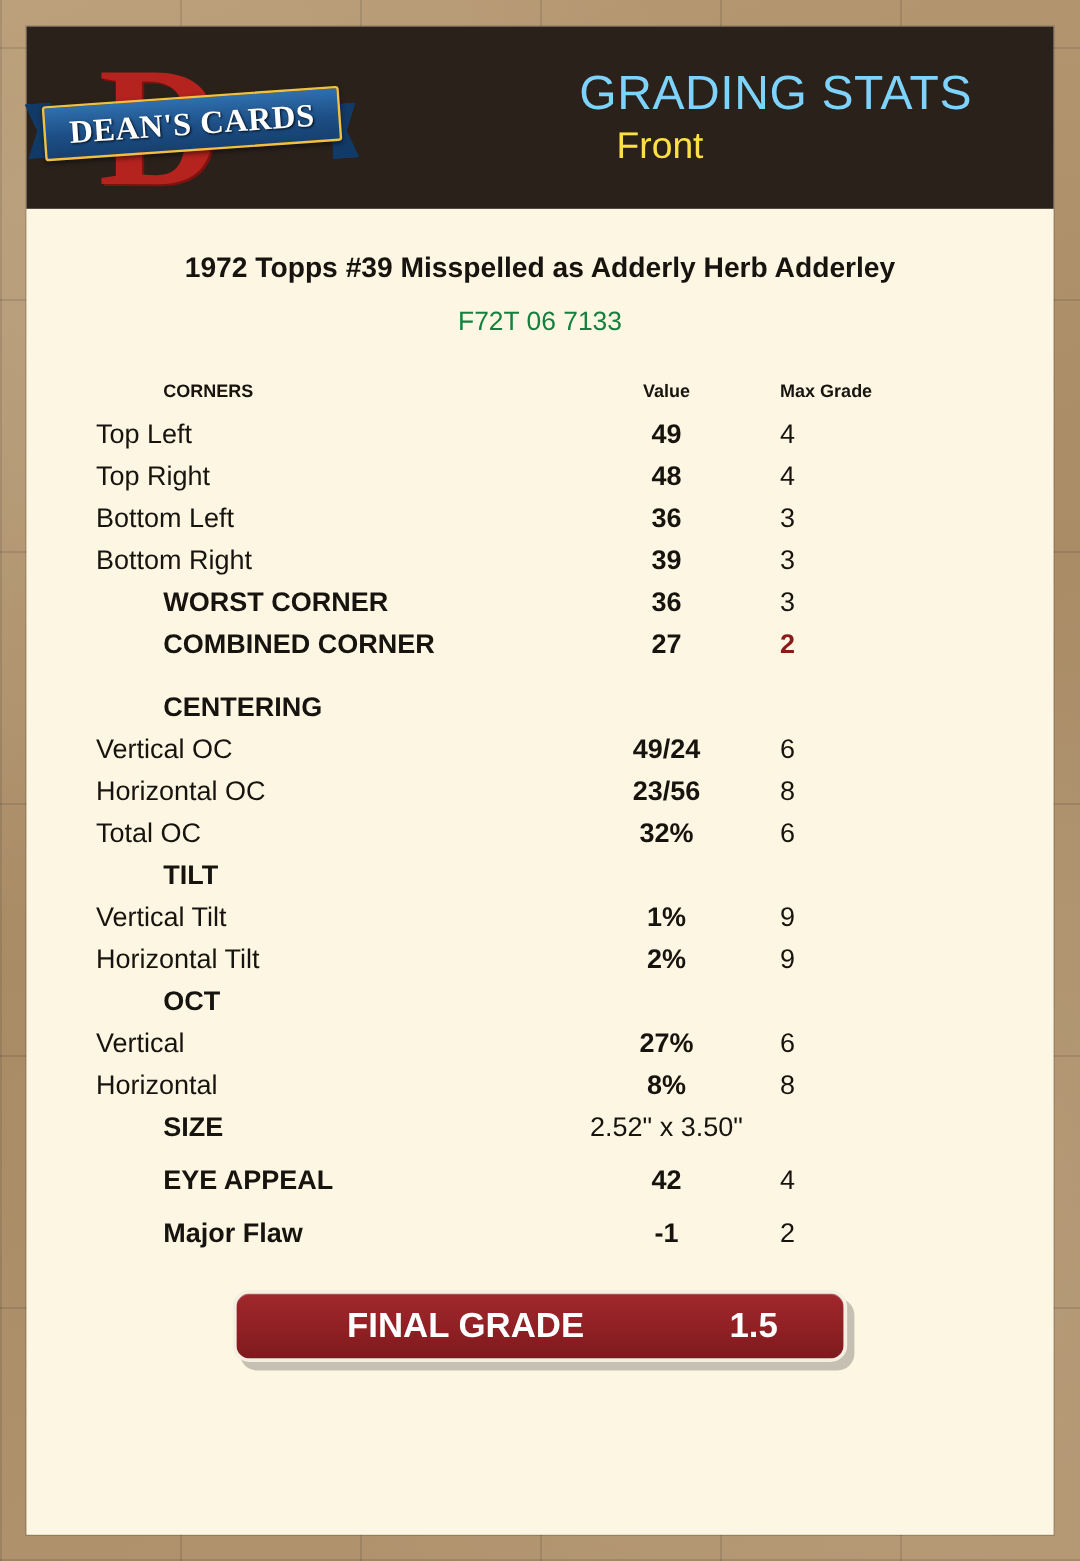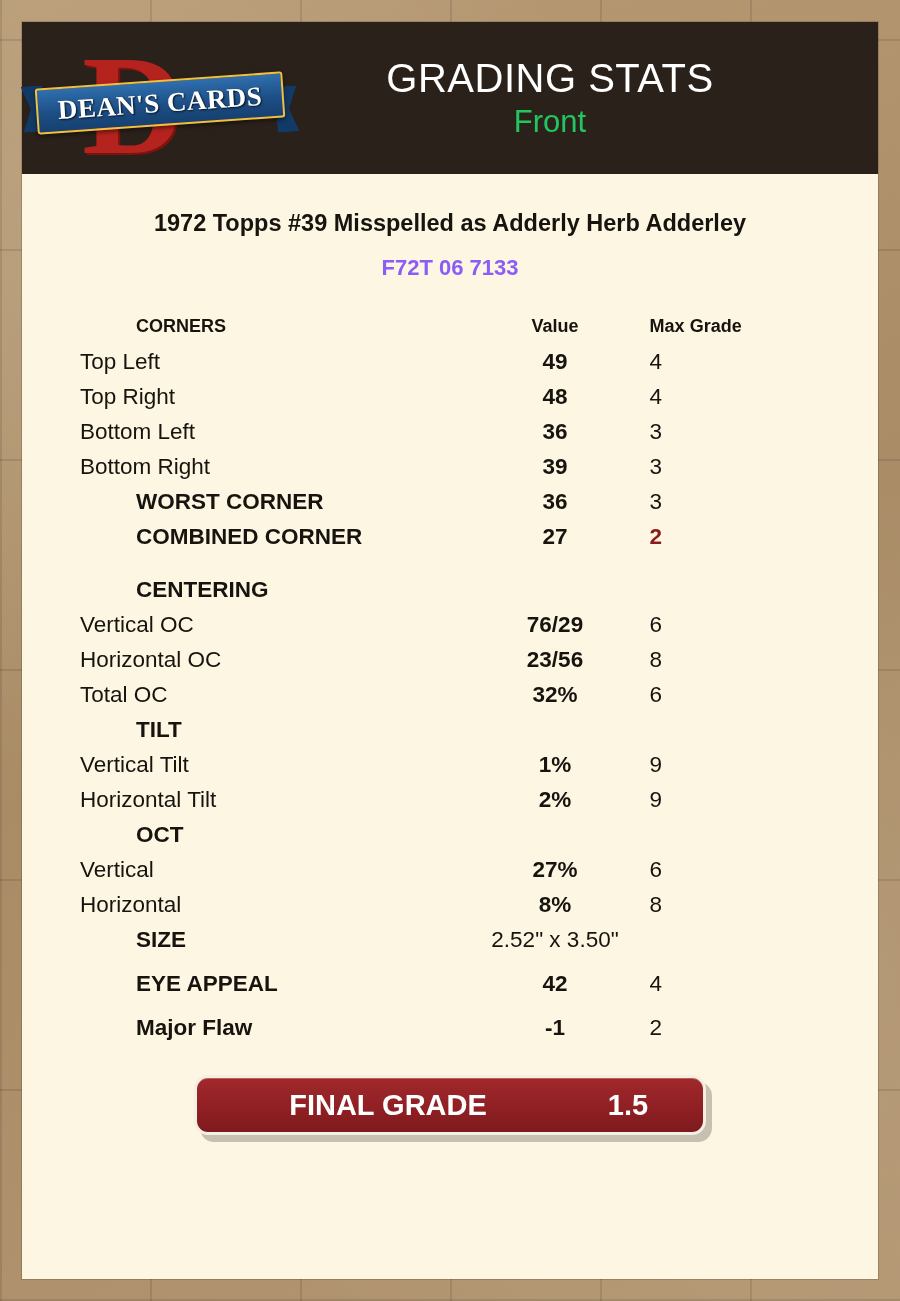--- a/index.html
+++ b/index.html
@@ -99,70 +99,70 @@
   }
   .ribbon-tail.left { left: -8px; clip-path: polygon(0 0, 100% 0, 100% 100%, 0 100%, 9px 50%); }
   .ribbon-tail.right { left: 246px; clip-path: polygon(0 0, 100% 0, 13px 50%, 100% 100%, 0 100%); }
 
   #header-titles {
     flex: 1;
     text-align: center;
     padding-right: 60px;
   }
   #header-title {
-    color: #ffffff;
+    color: #7dd3fc;
     font-size: 40px;
     letter-spacing: 0.5px;
     line-height: 1.15;
+    text-align: right;
   }
   #header-subtitle {
-    color: #22c55e;
+    color: #fde047;
     font-size: 31px;
     line-height: 1.2;
     margin-top: 2px;
   }
 
   
   #body {
     padding: 34px 58px 0 58px;
   }
   #card-title {
     text-align: center;
     font-size: 23.5px;
     font-weight: bold;
     color: #17140f;
     line-height: 1.33;
     padding: 0 48px;
   }
   #card-code {
     text-align: center;
     font-size: 22px;
-    color: #8b5cf6;
+    color: #15803d;
     margin-top: 16px;
-    font-weight: bold;
   }
 
   table.stats {
     width: 100%;
     border-collapse: collapse;
     margin-top: 28px;
     color: #17140f;
   }
   table.stats td {
     padding: 0;
     font-size: 22.5px;
     line-height: 35px;
     vertical-align: baseline;
   }
   td.c-label { width: 396px; padding-left: 78px; }
   td.c-value { width: 200px; text-align: center; font-weight: bold; }
   td.c-max   { width: 180px; text-align: left; }
 
   tr.section td.c-label { font-weight: bold; padding-left: 56px; }
-  tr.head td { font-weight: bold; font-size: 18px; margin-top: 11px; }
+  tr.head td { font-weight: bold; font-size: 15px; margin-top: 11px; }
   tr.head td.c-label { padding-left: 56px; }
 
   tr.spacer td { height: 18px; line-height: 18px; font-size: 0; }
   tr.spacer-sm td { height: 9px; line-height: 9px; font-size: 0; }
 
   .accent-red { color: #8b1a1a; font-weight: bold; }
   td.size-value {
     text-align: center;
     width: 200px;
   }
@@ -269,21 +269,21 @@
             <td colspan="3"></td>
           </tr>
 
         <tr class="section">
           <td class="c-label">CENTERING</td>
           <td class="c-value"></td>
           <td class="c-max"></td>
         </tr>
         <tr>
           <td class="c-label">Vertical OC</td>
-          <td class="c-value">76/29</td>
+          <td class="c-value">49/24</td>
           <td class="c-max">6</td>
         </tr>
         <tr>
           <td class="c-label">Horizontal OC</td>
           <td class="c-value">23/56</td>
           <td class="c-max">8</td>
         </tr>
         <tr>
           <td class="c-label">Total OC</td>
           <td class="c-value">32%</td>

